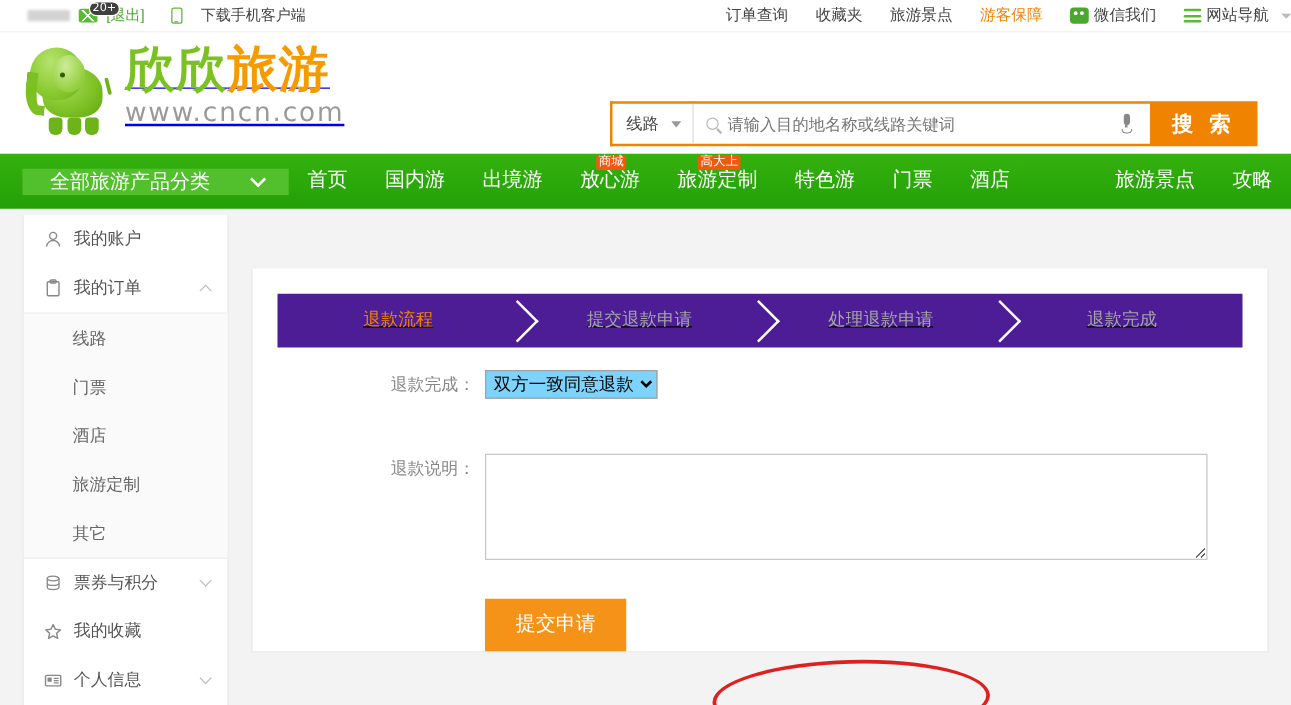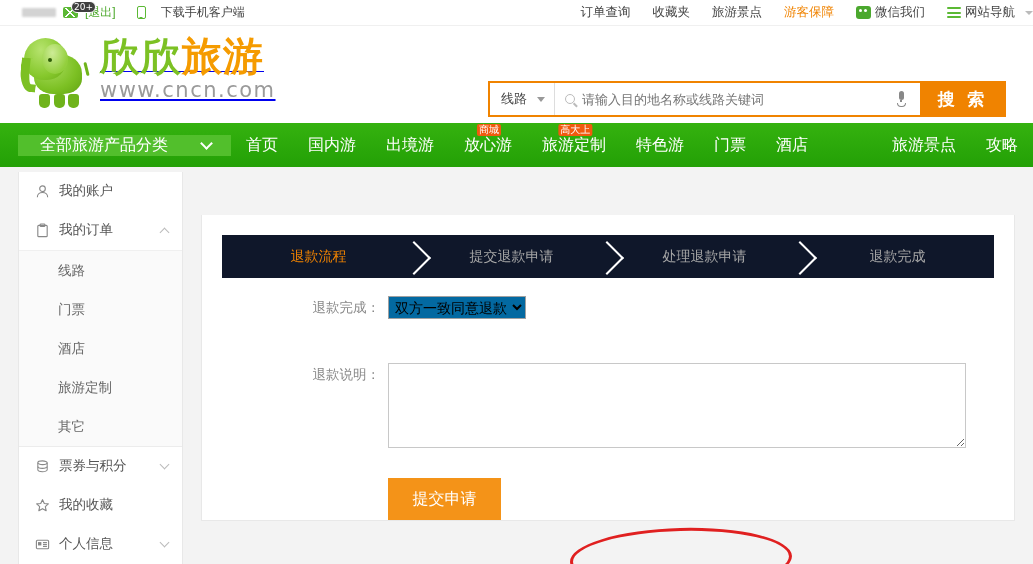--- a/index.html
+++ b/index.html
@@ -204,21 +204,21 @@
   .ico { width: 15px; height: 15px; position: relative; flex: none; color:#777; }
   .ico svg { display:block; }
 
   .content {
     flex: 1; margin: 0 18px 0 18px; background: #fff;
     border: 1px solid #e8e8e8; border-top: none;
     position: relative;
   }
 
   
-  .steps { display: flex; margin: 20px 20px 0 20px; height: 43px; background: #0f172a; }
+  .steps { display: flex; margin: 20px 20px 0 20px; height: 43px; background: #4c1d95; text-decoration: underline; }
   .step {
     flex: 1; position: relative; display: flex; align-items: center; justify-content: center;
     font-size: 14px; color: #a6a6a6;
   }
   .step.active { color: #f08300; }
   .step:not(:last-child)::after {
     content:""; position:absolute; right:-11px; top:50%; z-index:2;
     width: 22px; height: 22px; margin-top:-11px;
     border-top: 2px solid #fff; border-right: 2px solid #fff;
     transform: rotate(45deg);
@@ -228,21 +228,21 @@
   .form { padding: 18px 0 0 0; position: relative; }
   .frow { display: flex; align-items: flex-start; margin-bottom: 6px; }
   .flabel {
     width: 186px; text-align: right; padding-right: 8px;
     font-size: 13.5px; color: #888; line-height: 24px;
   }
   .fctrl { position: relative; }
 
   select.reason {
     font-size: 14px; font-family: "Liberation Sans", sans-serif;
-    padding: 1px 2px; border: 1px solid #a0a0a0; background: #0369a1;
+    padding: 1px 2px; border: 1px solid #a0a0a0; background: #7dd3fc;
     color: #000; height: 23px;
   }
 
   .row-amount { margin-top: 19px; align-items: center; }
   .row-amount .flabel { line-height: 42px; }
   .amount-inp {
     width: 110px; height: 42px; background: #ebebeb; border: none; outline: none;
     font-size: 15px; color: #222; padding-left: 16px;
     font-family: "Liberation Sans", sans-serif;
   }

